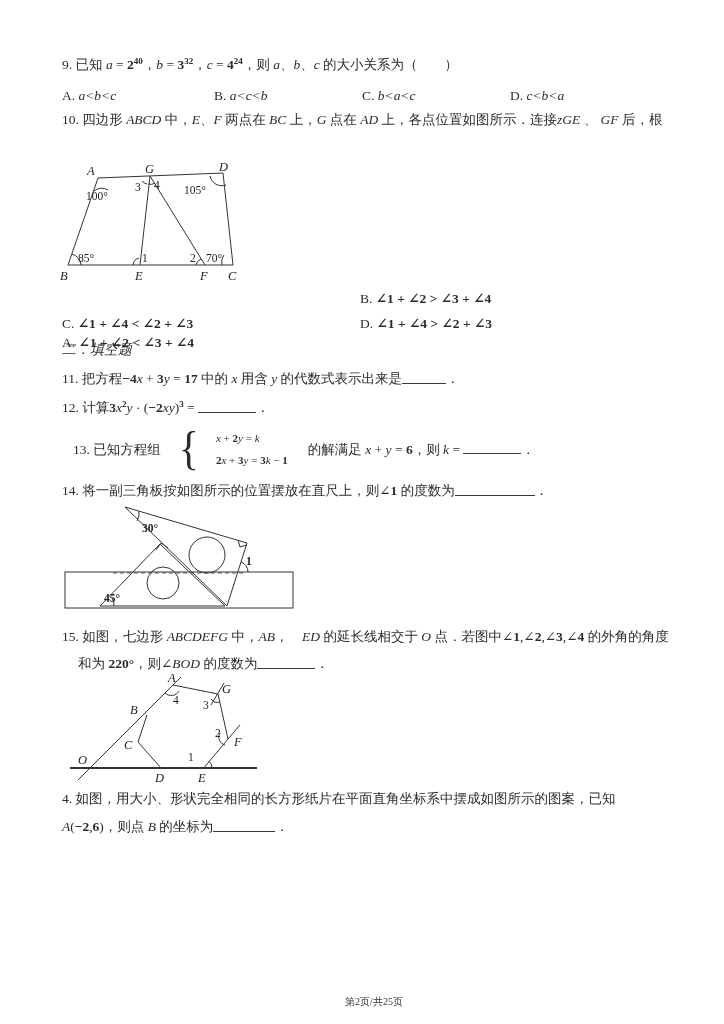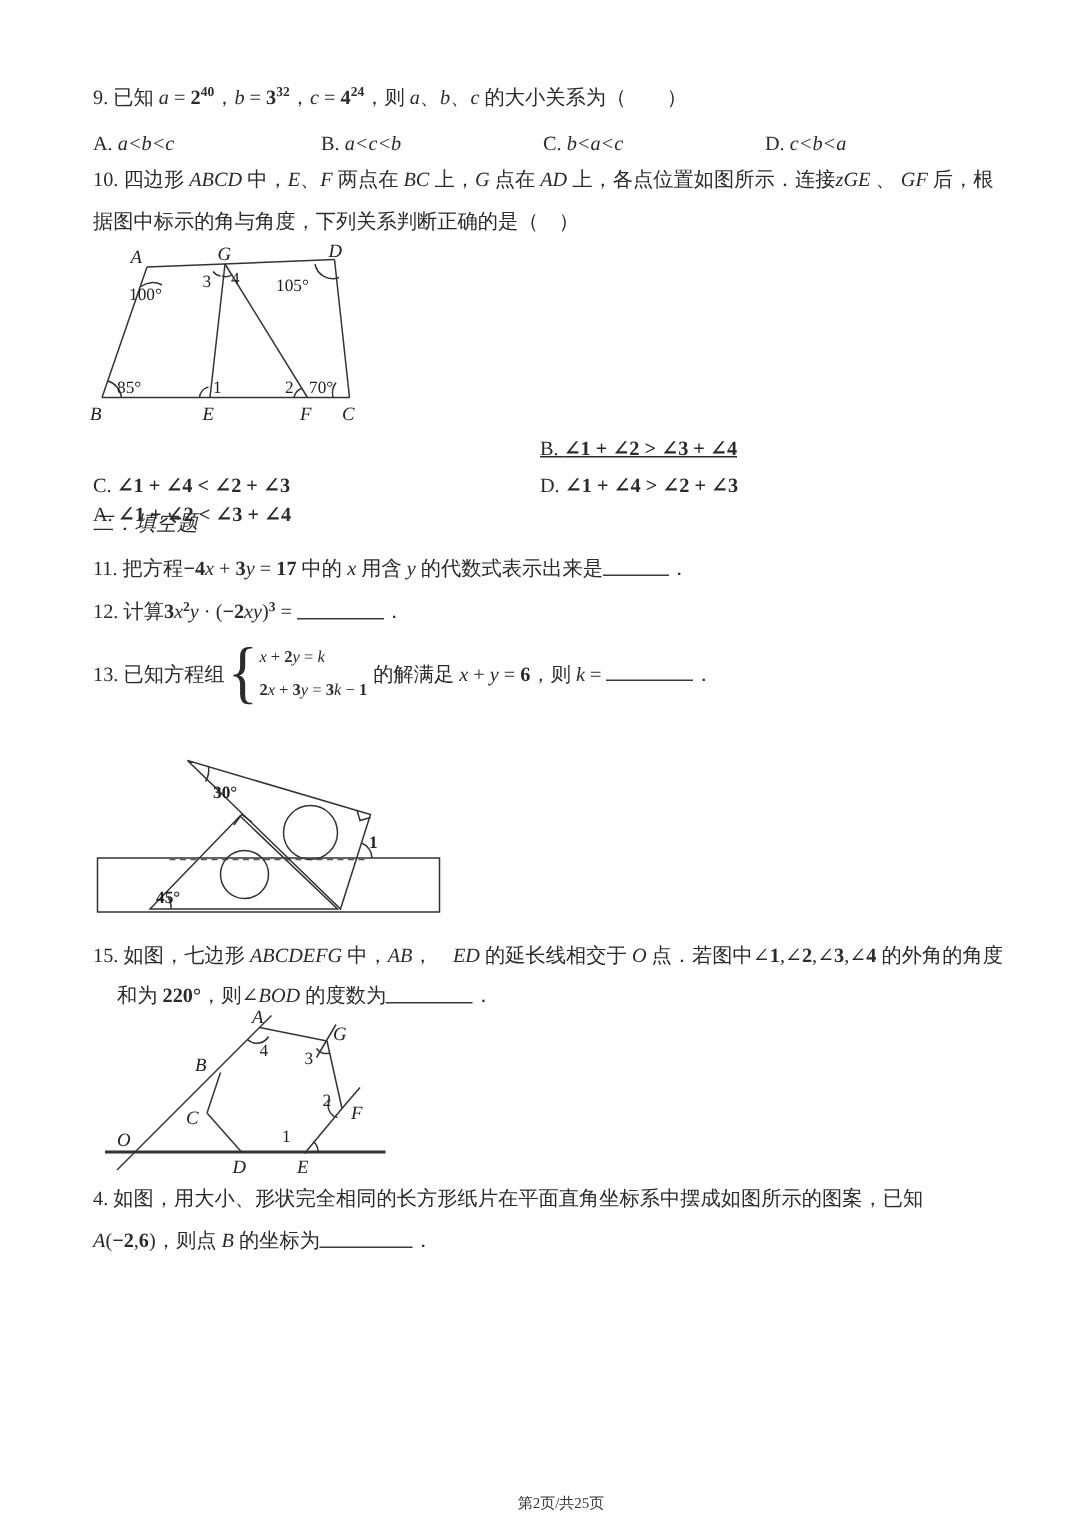--- a/index.html
+++ b/index.html
@@ -34,21 +34,20 @@
 
 <div class="page">
 
   <div class="line" style="left:62px;top:55px;"><span class="rn rn-c">9. 已知 </span><span class="rn rn-m">a</span><span class="rn rn-c"> = </span><span class="rn rn-n">2</span><span class="rn rn-sup">40</span><span class="rn rn-c">，</span><span class="rn rn-m">b</span><span class="rn rn-c"> = </span><span class="rn rn-n">3</span><span class="rn rn-sup">32</span><span class="rn rn-c">，</span><span class="rn rn-m">c</span><span class="rn rn-c"> = </span><span class="rn rn-n">4</span><span class="rn rn-sup">24</span><span class="rn rn-c">，则 </span><span class="rn rn-m">a</span><span class="rn rn-c">、</span><span class="rn rn-m">b</span><span class="rn rn-c">、</span><span class="rn rn-m">c</span><span class="rn rn-c"> 的大小关系为（　　）</span></div>
   <div class="opt-row" style="left:62px;top:86px;"><span class="line" style="position:static"><span class="rn rn-c">A. </span><span class="rn rn-m">a&lt;b&lt;c</span></span></div>
   <div class="opt-row" style="left:214px;top:86px;"><span class="line" style="position:static"><span class="rn rn-c">B. </span><span class="rn rn-m">a&lt;c&lt;b</span></span></div>
   <div class="opt-row" style="left:362px;top:86px;"><span class="line" style="position:static"><span class="rn rn-c">C. </span><span class="rn rn-m">b&lt;a&lt;c</span></span></div>
   <div class="opt-row" style="left:510px;top:86px;"><span class="line" style="position:static"><span class="rn rn-c">D. </span><span class="rn rn-m">c&lt;b&lt;a</span></span></div>
 
   <div class="line" style="left:62px;top:110px;"><span class="rn rn-c">10. 四边形 </span><span class="rn rn-m">ABCD</span><span class="rn rn-c"> 中，</span><span class="rn rn-m">E</span><span class="rn rn-c">、</span><span class="rn rn-m">F</span><span class="rn rn-c"> 两点在 </span><span class="rn rn-m">BC</span><span class="rn rn-c"> 上，</span><span class="rn rn-m">G</span><span class="rn rn-c"> 点在 </span><span class="rn rn-m">AD</span><span class="rn rn-c"> 上，各点位置如图所示．连接</span><span class="rn rn-m">zGE</span><span class="rn rn-c"> 、 </span><span class="rn rn-m">GF</span><span class="rn rn-c"> 后，根</span></div>
-  <div class="line" style="left:62px;top:138px;"><span class="rn rn-c">据图中标示的角与角度，下列关系判断正确的是（　）</span></div>
 
   <div class="fig" style="left:58px;top:162px;">
     <svg width="215" height="125" viewBox="0 0 215 125">
       <polyline points="40,16 165,11"></polyline>
       <polyline points="40,16 10,103"></polyline>
       <polyline points="10,103 175,103"></polyline>
       <polyline points="165,11 175,103"></polyline>
       <polyline points="92,14 82,103"></polyline>
       <polyline points="92,14 147,103"></polyline>
       <path d="M36,29 A13,13 0 0 1 50,28"></path>
@@ -71,39 +70,40 @@
         <text x="20" y="100" class="svglabel">85°</text>
         <text x="148" y="100" class="svglabel">70°</text>
         <text x="77" y="29" class="svglabel">3</text>
         <text x="96" y="27" class="svglabel">4</text>
         <text x="84" y="100" class="svglabel">1</text>
         <text x="132" y="100" class="svglabel">2</text>
       </svg>
   </div>
 
   <div class="opt-row" style="left:62px;top:289px;margin-top:44px;"><span class="line" style="position:static"><span class="rn rn-c">A. </span><span class="rn rn-n">∠1 + ∠2 &lt; ∠3 + ∠4</span></span></div>
-  <div class="opt-row" style="left:360px;top:289px;text-decoration:underline;"><span class="line" style="position:static"><span class="rn rn-c">B. </span><span class="rn rn-n">∠1 + ∠2 &gt; ∠3 + ∠4</span></span></div>
+  <div class="opt-row" style="left:360px;top:289px;"><span class="line" style="position:static"><span class="rn rn-c">B. </span><span class="rn rn-n">∠1 + ∠2 &gt; ∠3 + ∠4</span></span></div>
   <div class="opt-row" style="left:62px;top:314px;"><span class="line" style="position:static"><span class="rn rn-c">C. </span><span class="rn rn-n">∠1 + ∠4 &lt; ∠2 + ∠3</span></span></div>
   <div class="opt-row" style="left:360px;top:314px;"><span class="line" style="position:static"><span class="rn rn-c">D. </span><span class="rn rn-n">∠1 + ∠4 &gt; ∠2 + ∠3</span></span></div>
 
   <div class="line sect" style="left:62px;top:340px;">二．填空题</div>
 
   <div class="line" style="left:62px;top:369px;"><span class="rn rn-c">11. 把方程</span><span class="rn rn-n">−4</span><span class="rn rn-m">x</span><span class="rn rn-c"> + </span><span class="rn rn-n">3</span><span class="rn rn-m">y</span><span class="rn rn-c"> = </span><span class="rn rn-n">17</span><span class="rn rn-c"> 中的 </span><span class="rn rn-m">x</span><span class="rn rn-c"> 用含 </span><span class="rn rn-m">y</span><span class="rn rn-c"> 的代数式表示出来是</span><span class="rn rn-u" style="width: 44px;">&nbsp;</span><span class="rn rn-c">．</span></div>
   <div class="line" style="left:62px;top:398px;"><span class="rn rn-c">12. 计算</span><span class="rn rn-n">3</span><span class="rn rn-m">x</span><span class="rn rn-sup">2</span><span class="rn rn-m">y</span><span class="rn rn-c"> · </span><span class="rn rn-c">(</span><span class="rn rn-n">−2</span><span class="rn rn-m">xy</span><span class="rn rn-c">)</span><span class="rn rn-sup">3</span><span class="rn rn-c"> = </span><span class="rn rn-u" style="width: 58px;">&nbsp;</span><span class="rn rn-c">．</span></div>
 
-  <div class="sys" style="left:62px;top:424px;height:50px;">
+  <div class="sys" style="left:73px;top:424px;height:50px;gap:16px;">
     <span class="line" style="position:static"><span class="rn rn-c">13. 已知方程组</span></span>
     <span class="brace">{</span>
     <span class="stack">
       <span class="line2"><span class="rn rn-m">x</span><span class="rn rn-c"> + </span><span class="rn rn-n">2</span><span class="rn rn-m">y</span><span class="rn rn-c"> = </span><span class="rn rn-m">k</span></span>
       <span class="line2"><span class="rn rn-n">2</span><span class="rn rn-m">x</span><span class="rn rn-c"> + </span><span class="rn rn-n">3</span><span class="rn rn-m">y</span><span class="rn rn-c"> = </span><span class="rn rn-n">3</span><span class="rn rn-m">k</span><span class="rn rn-c"> − </span><span class="rn rn-n">1</span></span>
     </span>
     <span class="line" style="position:static;margin-left:4px;"><span class="rn rn-c">的解满足 </span><span class="rn rn-m">x</span><span class="rn rn-c"> + </span><span class="rn rn-m">y</span><span class="rn rn-c"> = </span><span class="rn rn-n">6</span><span class="rn rn-c">，则 </span><span class="rn rn-m">k</span><span class="rn rn-c"> = </span><span class="rn rn-u" style="width: 58px;">&nbsp;</span><span class="rn rn-c">．</span></span>
   </div>
 
+  <div class="line" style="left:62px;top:481px;"><span class="rn rn-c">14. 将一副三角板按如图所示的位置摆放在直尺上，则∠</span><span class="rn rn-n">1</span><span class="rn rn-c"> 的度数为</span><span class="rn rn-u" style="width: 80px;">&nbsp;</span><span class="rn rn-c">．</span></div>
 
   <div class="fig" style="left:60px;top:496px;font-weight:bold;">
     <svg width="245" height="130" viewBox="0 0 245 130">
       <rect x="5" y="76" width="228" height="36"></rect>
       <line class="dash" x1="53" y1="77" x2="183" y2="77"></line>
       <polygon points="40,110 100,48 165,110"></polygon>
       <polygon points="65,11 187,47 167,110"></polygon>
       <path d="M96,54 l5,-7 l7,5"></path>
       <path d="M178,44 l2,7 l7,-2"></path>
       <circle cx="103" cy="87" r="16"></circle>

